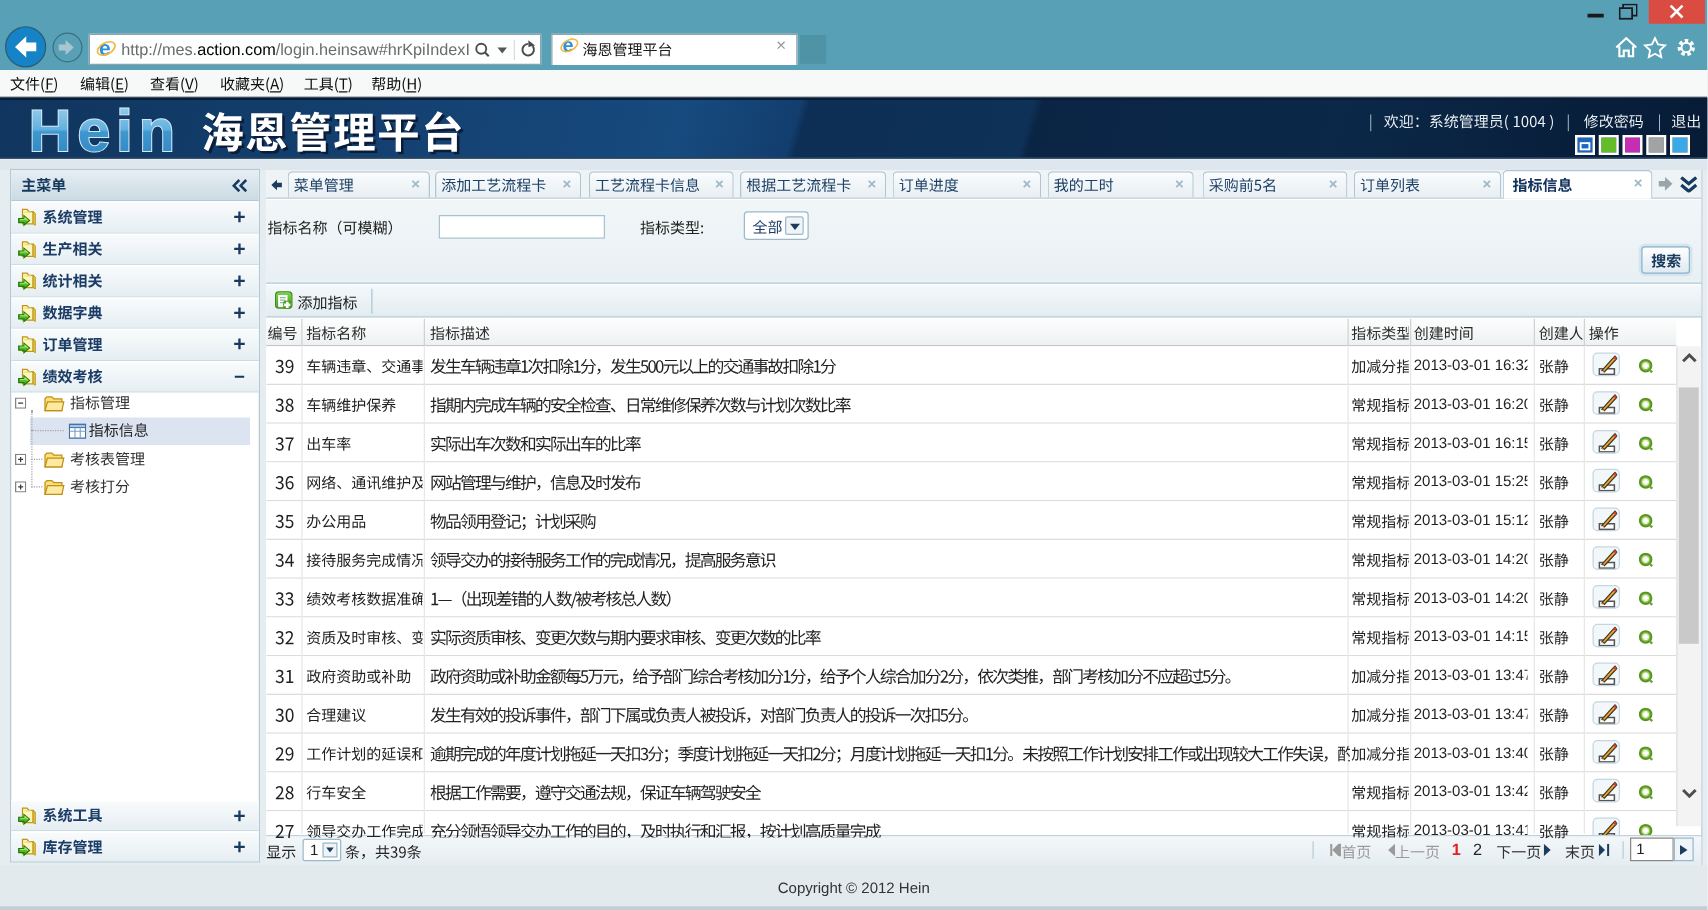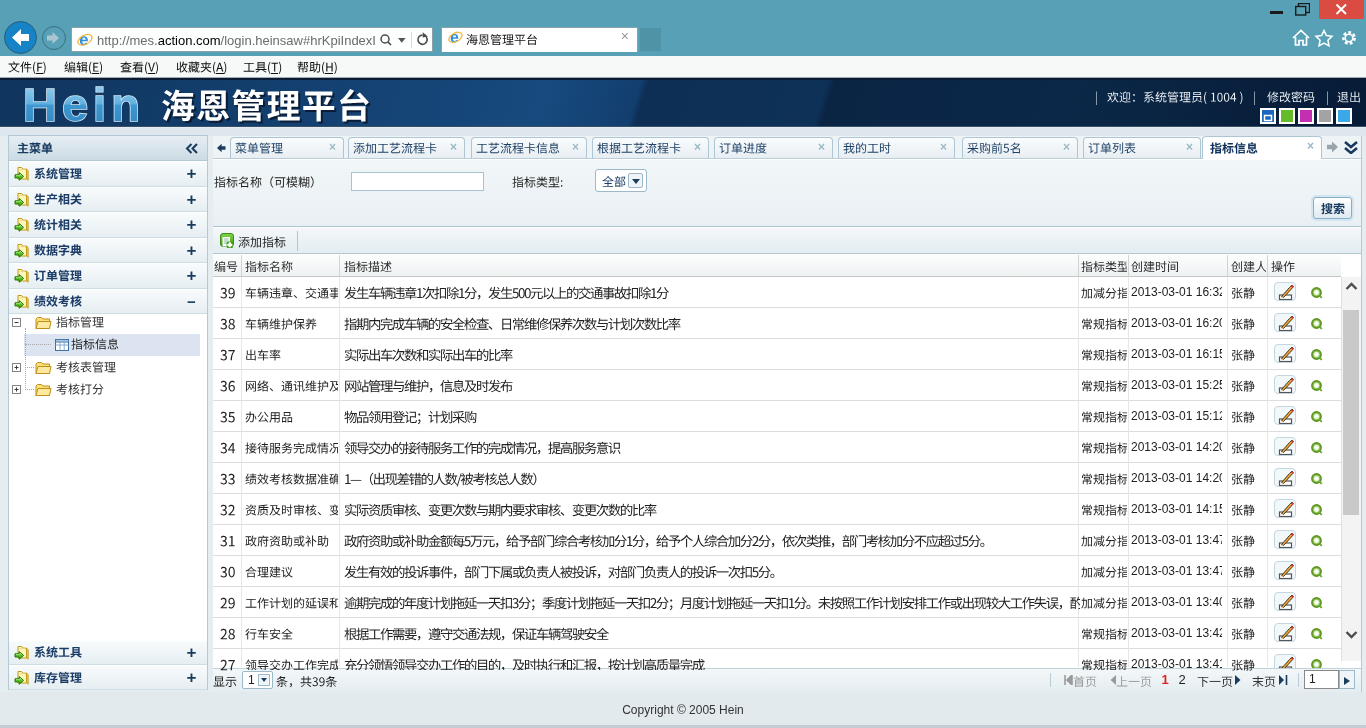--- a/index.html
+++ b/index.html
@@ -453,21 +453,21 @@
       <path d="M0 0 L5.5 5 L0 10 Z" fill="#1c3c5e"></path>
     </svg>
 <svg class="ab" style="left:1066px;top:539px" width="9" height="10">
       <path d="M0 0 L5 5 L0 10 Z" fill="#1c3c5e"></path>
       <path d="M7.5 0 V10" stroke="#1c3c5e" stroke-width="1.6"></path>
     </svg>
 <div class="ab" style="left:1085px;top:537px;width:1px;height:14px;background:#b9cdd8"></div>
 <div class="ab" id="pginput">1</div>
 <div class="ab" id="pgbtn"><div class="tri" style="margin:5px 0 0 4px;border-top:4.5px solid transparent;border-bottom:4.5px solid transparent;border-left:6px solid #1c3c5e"></div></div>
 </div>
-<div class="ab" id="foot">Copyright © 2005 Hein</div>
+<div class="ab" id="foot">Copyright © 2012 Hein</div>
 <div class="ab" id="footd"></div>
 <svg style="position:absolute;left:0;top:0;pointer-events:none;z-index:50" width="1366" height="728">
 <defs>
 <path id="q0" d="M85 165C91 155 97 141 99 133L116 139C113 147 106 160 100 169ZM10 133V118H41C53 88 69 61 89 40C67 22 40 8 7 -1C10 -5 15 -12 17 -16C50 -5 78 10 100 29C123 9 150 -6 183 -15C186 -10 190 -4 193 -1C161 7 134 21 112 40C132 61 148 86 159 118H191V133ZM101 51C82 70 67 92 57 118H142C132 91 118 69 101 51Z"></path>
 <path id="q1" d="M63 68V54H121V-16H136V54H191V68H136V112H182V127H136V166H121V127H94C97 136 99 146 101 155L86 158C82 132 73 106 62 89C65 88 72 84 75 82C80 90 85 101 89 112H121V68ZM54 167C43 137 25 107 6 87C9 84 13 76 15 73C21 79 27 87 33 96V-16H48V119C55 133 62 148 68 163Z"></path>
 <path id="q2" d="M48 -39 59 -34C42 -6 34 28 34 62C34 96 42 130 59 158L48 164C29 134 18 101 18 62C18 23 29 -9 48 -39Z"></path>
 <path id="q3" d="M20 0H39V66H95V81H39V131H105V147H20Z"></path>
 <path id="q4" d="M20 -39C38 -9 49 23 49 62C49 101 38 134 20 164L8 158C26 130 34 96 34 62C34 28 26 -6 8 -34Z"></path>
 <path id="q5" d="M8 11 12 -3C28 4 49 12 69 21L66 33C45 24 23 16 8 11ZM12 85C15 86 20 87 41 90C33 77 26 67 23 63C17 56 13 50 9 50C11 46 13 39 14 36C17 39 24 41 68 51C67 54 67 60 67 63L33 56C48 75 61 97 73 119L61 126C57 119 53 111 49 103L27 101C38 119 49 141 57 163L43 168C36 144 22 117 18 111C14 104 11 99 8 98C9 95 11 88 12 85ZM125 70V40H108V70ZM135 70H149V40H135ZM96 82V-14H108V29H125V-9H135V29H149V-9H159V29H174V-1C174 -3 174 -3 172 -3C171 -3 167 -3 163 -3C164 -6 166 -11 166 -15C173 -15 178 -14 182 -12C185 -10 186 -7 186 -2V83L174 82ZM159 70H174V40H159ZM121 165C124 160 127 152 130 146H83V103C83 72 81 28 63 -4C66 -6 72 -10 74 -13C93 20 96 67 97 100H184V146H146C143 153 139 162 135 169ZM97 134H170V112H97Z"></path>
 <path id="q6" d="M110 150H164V130H110ZM96 162V119H178V162ZM16 66C18 68 24 69 31 69H49V40L8 33L11 19L49 26V-15H63V29L85 34L85 47L63 43V69H81V83H63V114H49V83H30C35 97 41 113 46 130H82V144H49C51 151 53 158 54 165L39 168C38 160 37 152 35 144H9V130H31C27 114 23 101 21 96C18 87 15 81 12 80C13 76 15 69 16 66ZM163 94V77H112V94ZM80 15 82 2 163 8V-16H177V9L192 10L192 23L177 22V94H191V107H85V94H98V16ZM163 66V48H112V66ZM163 37V21L112 17V37Z"></path>

